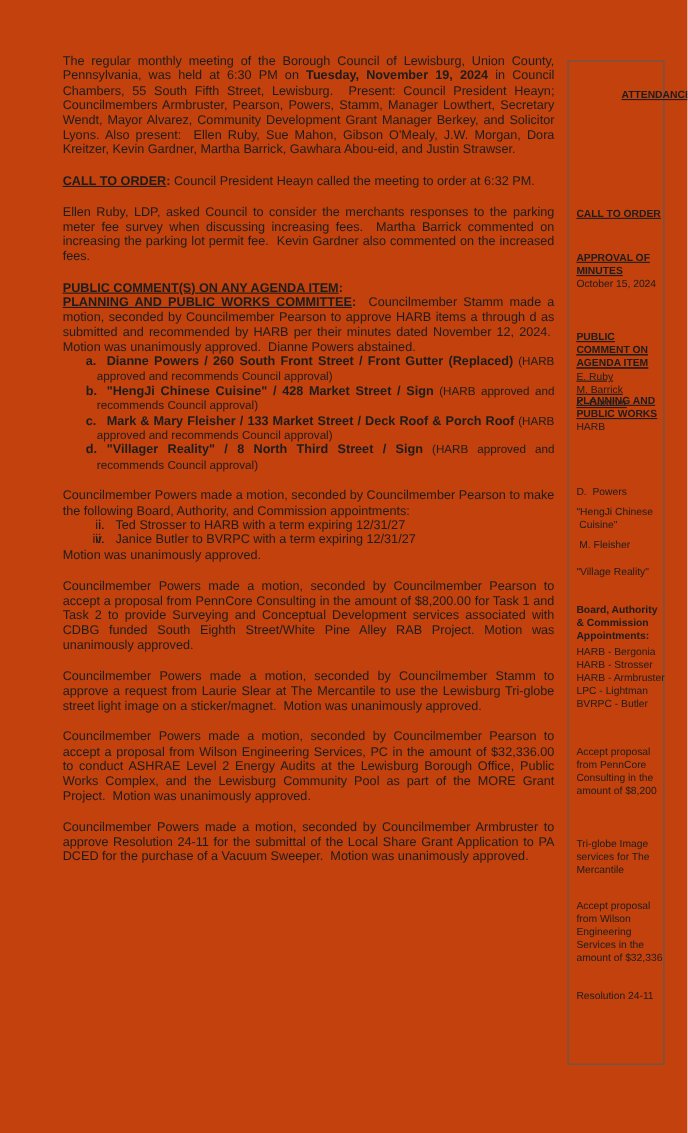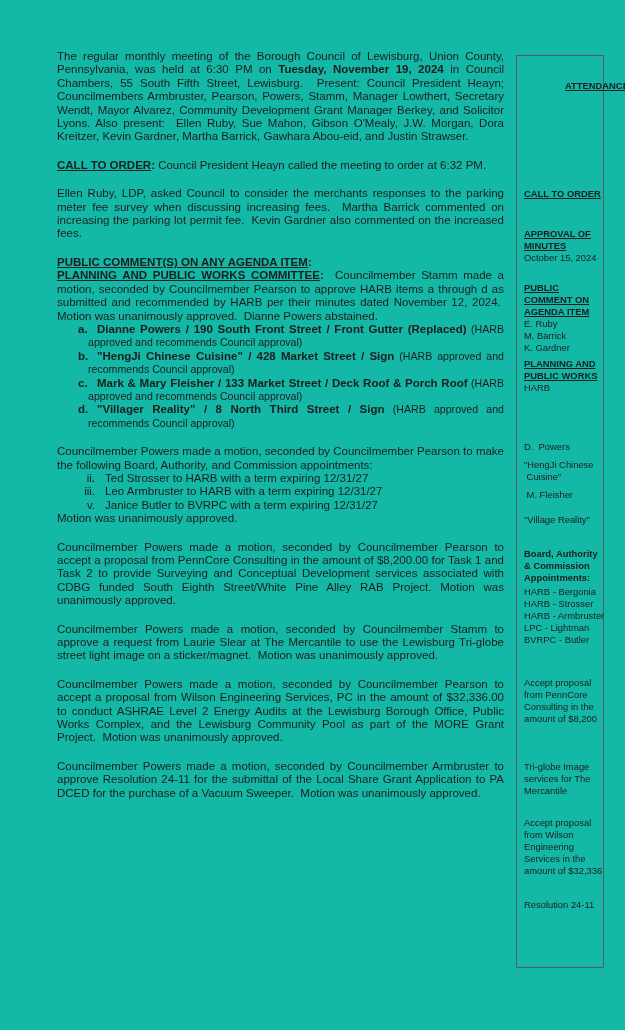--- a/index.html
+++ b/index.html
@@ -1,16 +1,16 @@
 <!DOCTYPE html>
 <html><head>
 <meta charset="utf-8">
 <style>
   html,body{margin:0;padding:0;background:#ffffff;}
-  .page{position:relative;width:625px;height:1030px;background:#14b8a6;overflow:hidden;
+  .page{position:relative;width:625px;height:1030px;background:#c2410c;overflow:hidden;
         font-family:"Liberation Sans",sans-serif;color:#1d1d1d;}
   .main{position:absolute;left:57px;top:50px;width:447px;font-size:11.5px;line-height:13.4px;}
   .para{margin:0 0 15px 0;text-align:justify;}
   .para.tight{margin-bottom:0;}
   .b{font-weight:bold;}
   .u{text-decoration:underline;}
   .sm{font-size:10.6px;}
   .list{margin:0 0 15px 0;}
   .list.tight{margin-bottom:0;}
   .li{position:relative;text-align:justify;}
@@ -28,51 +28,51 @@
 <body>
 
 <div class="page">
   <div class="main">
       <p class="para"><span>The regular monthly meeting of the Borough Council of Lewisburg, Union County, Pennsylvania, was held at 6:30 PM on </span><span class="b">Tuesday, November 19, 2024</span><span> in Council Chambers, 55 South Fifth Street, Lewisburg.&nbsp; Present: Council President Heayn; Councilmembers Armbruster, Pearson, Powers, Stamm, Manager Lowthert, Secretary Wendt, Mayor Alvarez, Community Development Grant Manager Berkey, and Solicitor Lyons. Also present:&nbsp; Ellen Ruby, Sue Mahon, Gibson O'Mealy, J.W. Morgan, Dora Kreitzer, Kevin Gardner, Martha Barrick, Gawhara Abou-eid, and Justin Strawser.</span></p>
       <p class="para"><span class="b u">CALL TO ORDER</span><span class="b">: </span><span>Council President Heayn called the meeting to order at 6:32 PM.</span></p>
       <p class="para"><span>Ellen Ruby, LDP, asked Council to consider the merchants responses to the parking meter fee survey when discussing increasing fees.&nbsp; Martha Barrick commented on increasing the parking lot permit fee.&nbsp; Kevin Gardner also commented on the increased fees.</span></p>
       <p class="para tight"><span class="b u">PUBLIC COMMENT(S) ON ANY AGENDA ITEM</span><span class="b">:</span></p>
       <p class="para tight"><span class="b u">PLANNING AND PUBLIC WORKS COMMITTEE</span><span class="b">:</span><span>&nbsp; Councilmember Stamm made a motion, seconded by Councilmember Pearson to approve HARB items a through d as submitted and recommended by HARB per their minutes dated November 12, 2024.&nbsp; Motion was unanimously approved.&nbsp; Dianne Powers abstained.</span></p>
       <div class="list alpha">
-        <div class="li"><span class="marker">a.</span><span class="b">Dianne Powers / 190 South Front Street / Front Gutter (Replaced)</span><span class="sm"> </span><span class="sm">(HARB approved and recommends Council approval)</span></div>
+        <div class="li"><span class="marker">a.</span><span class="b">Dianne Powers / 260 South Front Street / Front Gutter (Replaced)</span><span class="sm"> </span><span class="sm">(HARB approved and recommends Council approval)</span></div>
         <div class="li"><span class="marker">b.</span><span class="b">"HengJi Chinese Cuisine" / 428 Market Street / Sign</span><span class="sm"> </span><span class="sm">(HARB approved and recommends Council approval)</span></div>
         <div class="li"><span class="marker">c.</span><span class="b">Mark &amp; Mary Fleisher / 133 Market Street / Deck Roof &amp; Porch Roof</span><span class="sm"> </span><span class="sm">(HARB approved and recommends Council approval)</span></div>
         <div class="li"><span class="marker">d.</span><span class="b">"Villager Reality" / 8 North Third Street / Sign</span><span class="sm"> </span><span class="sm">(HARB approved and recommends Council approval)</span></div>
       </div>
       <p class="para tight"><span>Councilmember Powers made a motion, seconded by Councilmember Pearson to make the following Board, Authority, and Commission appointments:</span></p>
       <div class="list roman tight">
         <div class="li"><span class="marker">i.</span></div>
         <div class="li"><span class="marker">ii.</span><span>Ted Strosser to HARB with a term expiring 12/31/27</span></div>
-        <div class="li"><span class="marker">iii.</span><span>Leo Armbruster to HARB with a term expiring 12/31/27</span></div>
+        <div class="li"><span class="marker">iii.</span></div>
         <div class="li"><span class="marker">v.</span><span>Janice Butler to BVRPC with a term expiring 12/31/27</span></div>
       </div>
       <p class="para"><span>Motion was unanimously approved.</span></p>
       <p class="para"><span>Councilmember Powers made a motion, seconded by Councilmember Pearson to accept a proposal from PennCore Consulting in the amount of $8,200.00 for Task 1 and Task 2 to provide Surveying and Conceptual Development services associated with CDBG funded South Eighth Street/White Pine Alley RAB Project.  Motion was unanimously approved.</span></p>
       <p class="para"><span>Councilmember Powers made a motion, seconded by Councilmember Stamm to approve a request from Laurie Slear at The Mercantile to use the Lewisburg Tri-globe street light image on a sticker/magnet.&nbsp; Motion was unanimously approved.</span></p>
       <p class="para"><span>Councilmember Powers made a motion, seconded by Councilmember Pearson to accept a proposal from Wilson Engineering Services, PC in the amount of $32,336.00 to conduct ASHRAE Level 2 Energy Audits at the Lewisburg Borough Office, Public Works Complex, and the Lewisburg Community Pool as part of the MORE Grant Project.&nbsp; Motion was unanimously approved.</span></p>
       <p class="para"><span>Councilmember Powers made a motion, seconded by Councilmember Armbruster to approve Resolution 24-11 for the submittal of the Local Share Grant Application to PA DCED for the purchase of a Vacuum Sweeper.&nbsp; Motion was unanimously approved.</span></p>
     </div>
   <div class="sidebar">
       <div class="note" style="top: 24px; margin-left: 41px;">
         <div class="b u">ATTENDANCE</div>
       </div>
       <div class="note" style="top: 132px;">
         <div class="b u">CALL TO ORDER</div>
       </div>
       <div class="note" style="top: 172px;">
         <div class="b u">APPROVAL OF</div>
         <div class="b u">MINUTES</div>
         <div>October 15, 2024</div>
       </div>
-      <div class="note" style="top: 226px;">
+      <div class="note" style="top: 244px; text-decoration: underline;">
         <div class="b u">PUBLIC</div>
         <div class="b u">COMMENT ON</div>
         <div class="b u">AGENDA ITEM</div>
         <div>E. Ruby</div>
         <div>M. Barrick</div>
         <div>K. Gardner</div>
       </div>
       <div class="note" style="top: 302px;">
         <div class="b u">PLANNING AND</div>
         <div class="b u">PUBLIC WORKS</div>

